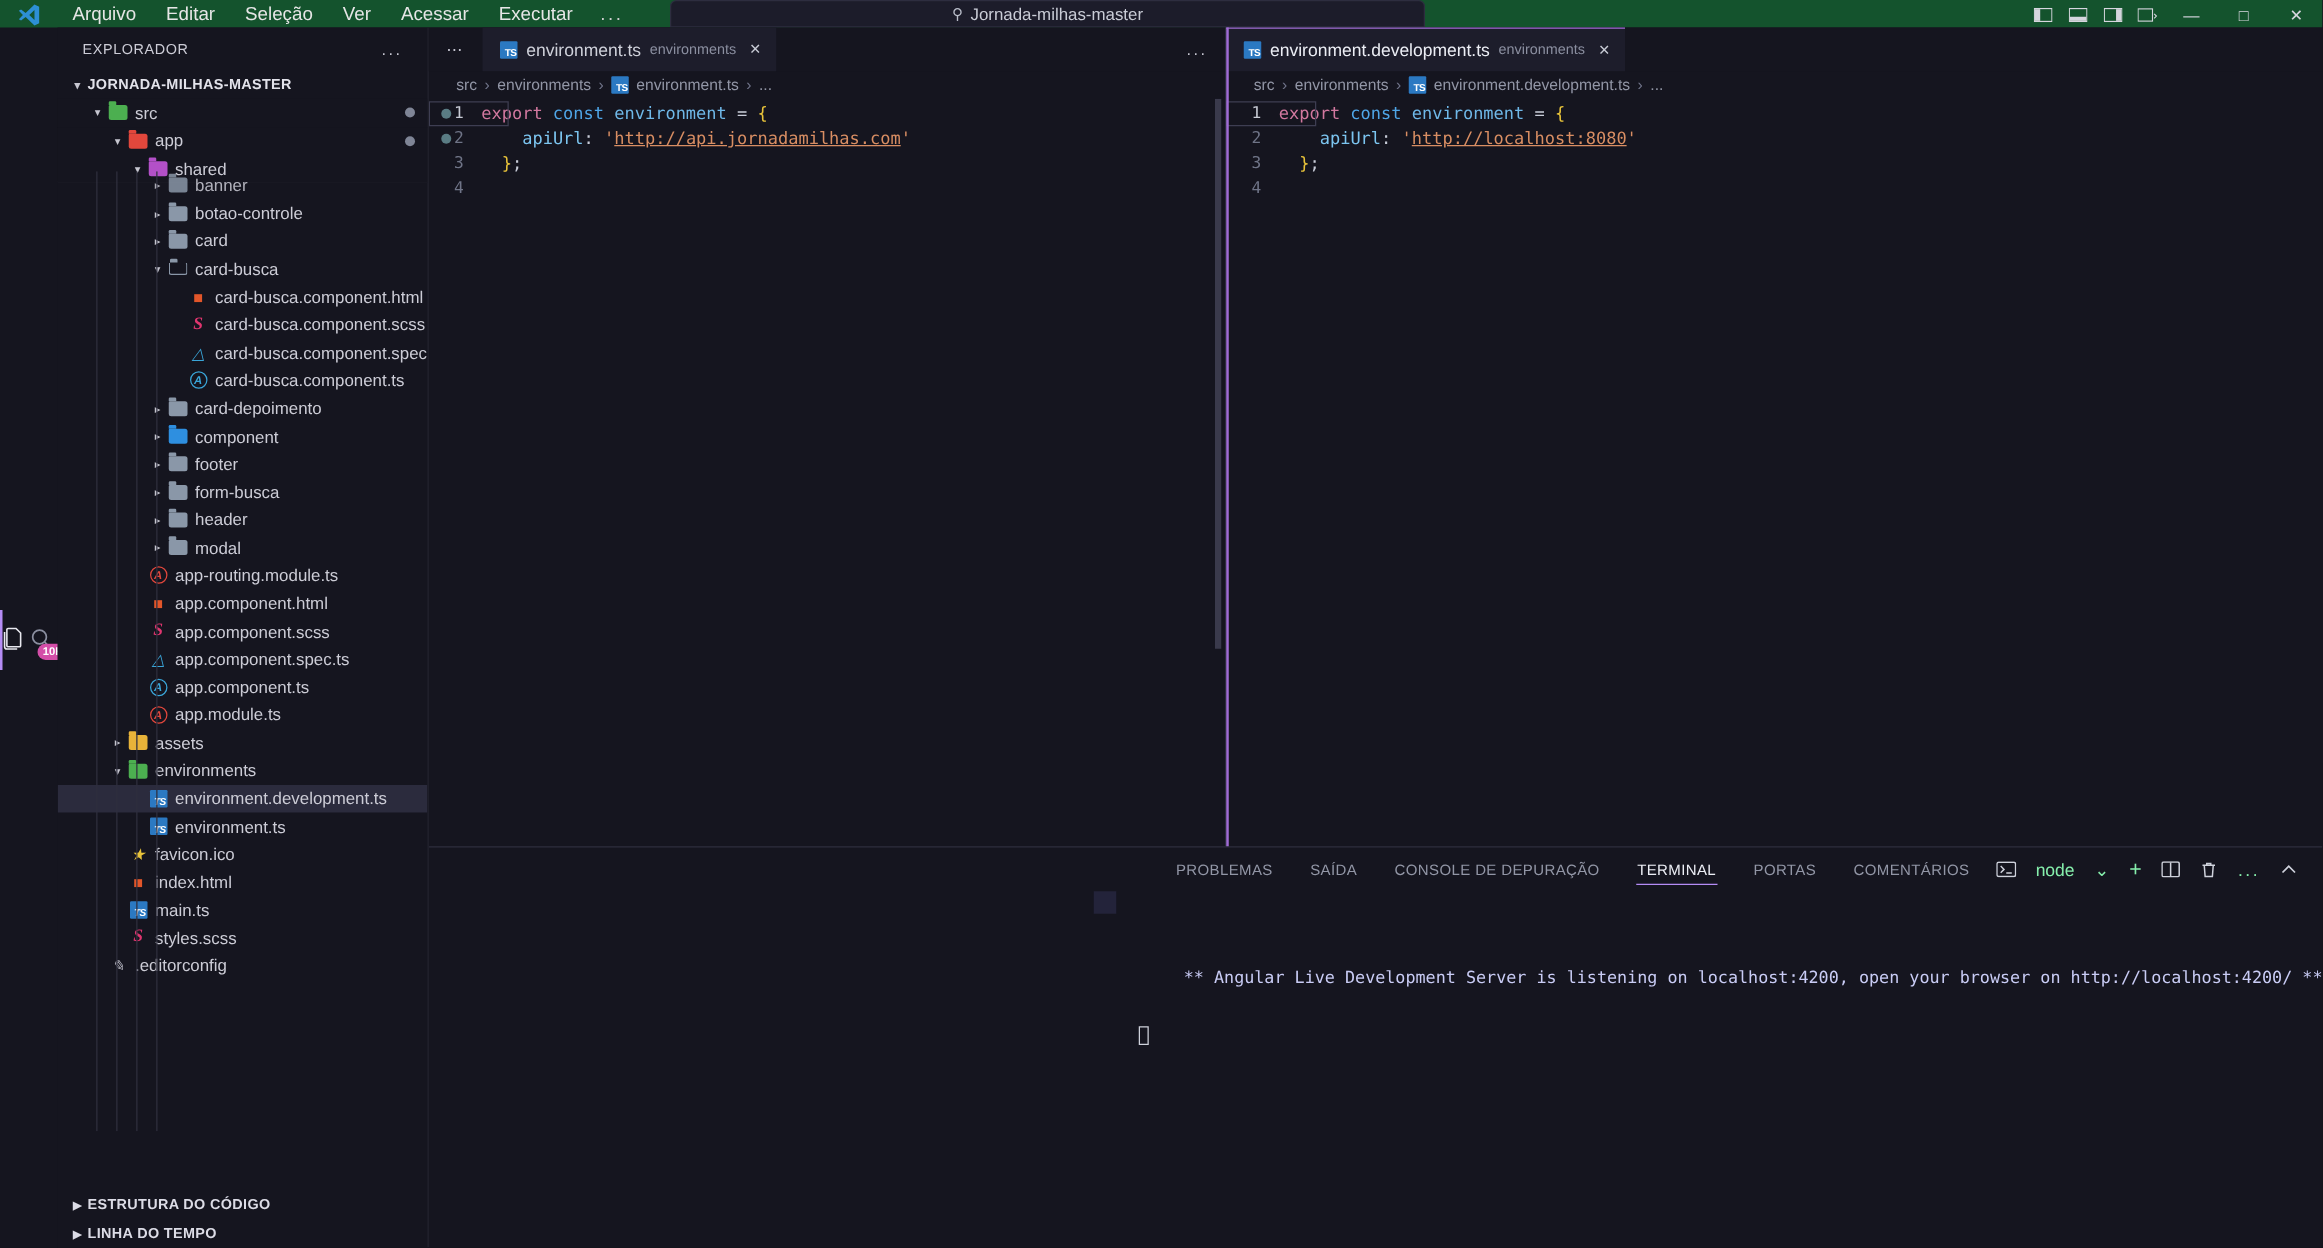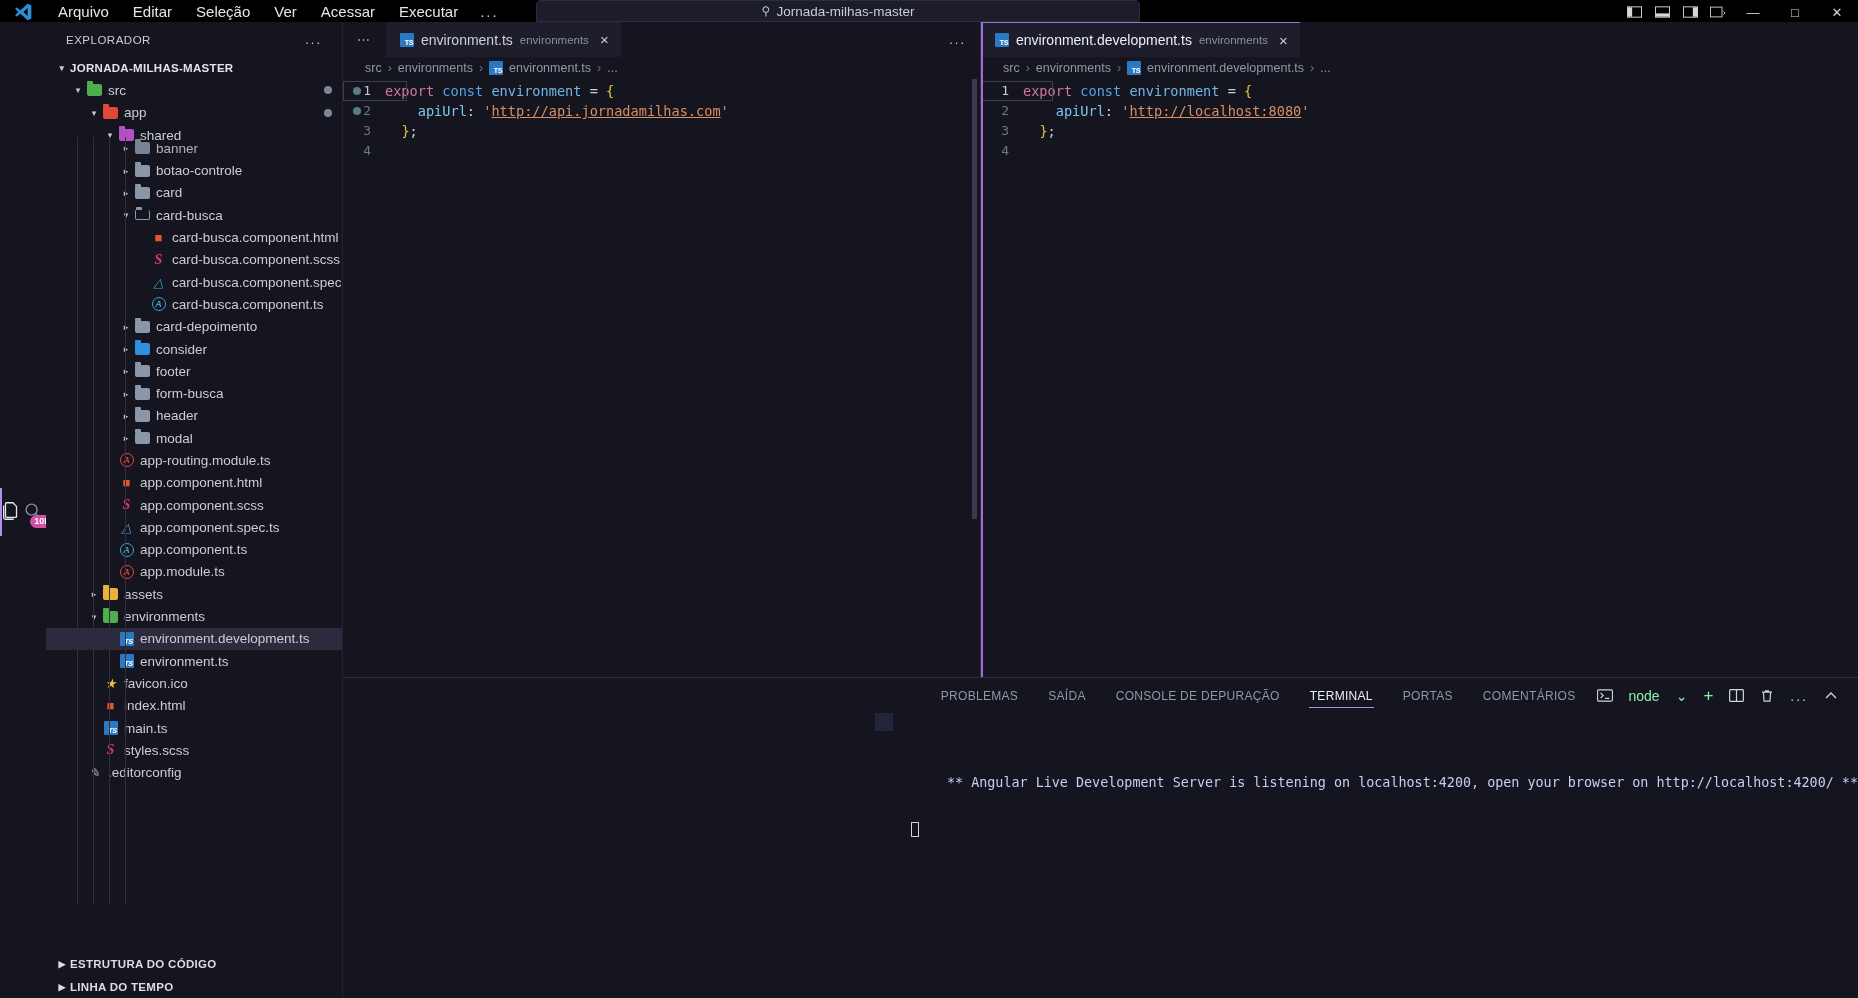--- a/index.html
+++ b/index.html
@@ -1,20 +1,20 @@
 <!DOCTYPE html>
 <html><head>
 <meta charset="utf-8">
 <style>
   * { box-sizing: border-box; margin:0; padding:0; }
   html,body { width:1858px; height:998px; overflow:hidden; background:#15151f; }
   body { font-family:"Liberation Sans", sans-serif; color:#cccccc; font-size:13px; }
 
   
-  #titlebar { height:22px; background:#000000; display:flex; align-items:flex-end; position:relative; }
+  #titlebar { height:22px; background:#14532d; display:flex; align-items:flex-end; position:relative; }
   #logo { width:46px; height:22px; display:flex; align-items:flex-end; justify-content:center; }
   #logo svg { display:block; }
   #menu { display:flex; align-items:flex-end; gap:0; }
   .menu-item { padding:0 12px; font-size:15px; color:#e6e6e6; line-height:20px; white-space:nowrap; cursor:default; }
   .menu-item.dots { letter-spacing:2px; color:#cfcfcf; padding:0 10px; }
   #navbtns { display:flex; align-items:flex-end; gap:24px; margin-left:72px; color:#9aa0b0; }
   .navarrow { font-size:17px; line-height:18px; }
   #searchbox { position:absolute; left:536px; bottom:0px; width:604px; height:22px;
      background:#1c1c2a; border:1px solid #2d2d3f; border-radius:5px 5px 0 0;
      display:flex; align-items:center; justify-content:center; gap:6px; color:#c9ccd6; font-size:13.5px; }
@@ -62,21 +62,21 @@
   .folder:before { content:""; position:absolute; top:-3px; left:0; width:6px; height:3px; border-radius:1px 1px 0 0; background:#8a97a8; }
   .f-open { background:none; border:1.5px solid #8a97a8; border-top:none; height:10px; }
   .f-open:before { background:#8a97a8; }
   .f-src { background:#4caf50; } .f-src:before { background:#4caf50; }
   .f-app { background:#e2473c; } .f-app:before { background:#e2473c; }
   .f-shared { background:#b350c8; } .f-shared:before { background:#b350c8; }
   .f-assets{ background:#e8b339; } .f-assets:before{ background:#e8b339; }
   .f-env   { background:#4caf50; } .f-env:before   { background:#4caf50; }
   .f-cont  { background:#2e8fe0; } .f-cont:before  { background:#2e8fe0; }
   .tsico { width:14px; height:14px; background:#2b79c2; color:#fff; font-size:8px; font-weight:bold;
-      display:flex; align-items:flex-end; justify-content:flex-end; padding:0 1px 0 0; border-radius:1px; letter-spacing:-.5px;font-family:Liberation Mono, monospace;}
+      display:flex; align-items:flex-end; justify-content:flex-end; padding:0 1px 0 0; border-radius:1px; letter-spacing:-.5px;}
   .htmlico { color:#e2562a; font-size:13px; font-weight:bold; }
   .scssico { color:#e0356f; font-size:14px; font-weight:bold; font-family:"Liberation Serif",serif; font-style:italic;}
   .specico { color:#3aa5d8; font-size:13px; }
   .ngico { width:14px;height:14px;border-radius:50%;border:1.6px solid #3aa5d8;color:#3aa5d8;font-size:9px;
       display:flex;align-items:center;justify-content:center;font-weight:bold; }
   .ngico.red { border-color:#e2473c; color:#e2473c; }
   .starico { color:#e8c33a; font-size:13px; }
   .editico { color:#b9b9c4; font-size:12px; }
 
   
@@ -382,21 +382,21 @@
             <span class="fi">
               <i class="folder"></i>
             </span>
             <span>card-depoimento</span>
           </div>
           <div class="row" style="padding-left: 72px;">
             <span class="tw">▸</span>
             <span class="fi">
               <i class="folder f-cont"></i>
             </span>
-            <span>consider</span>
+            <span>component</span>
           </div>
           <div class="row" style="padding-left: 72px;">
             <span class="tw">▸</span>
             <span class="fi">
               <i class="folder"></i>
             </span>
             <span>footer</span>
           </div>
           <div class="row" style="padding-left: 72px;">
             <span class="tw">▸</span>

